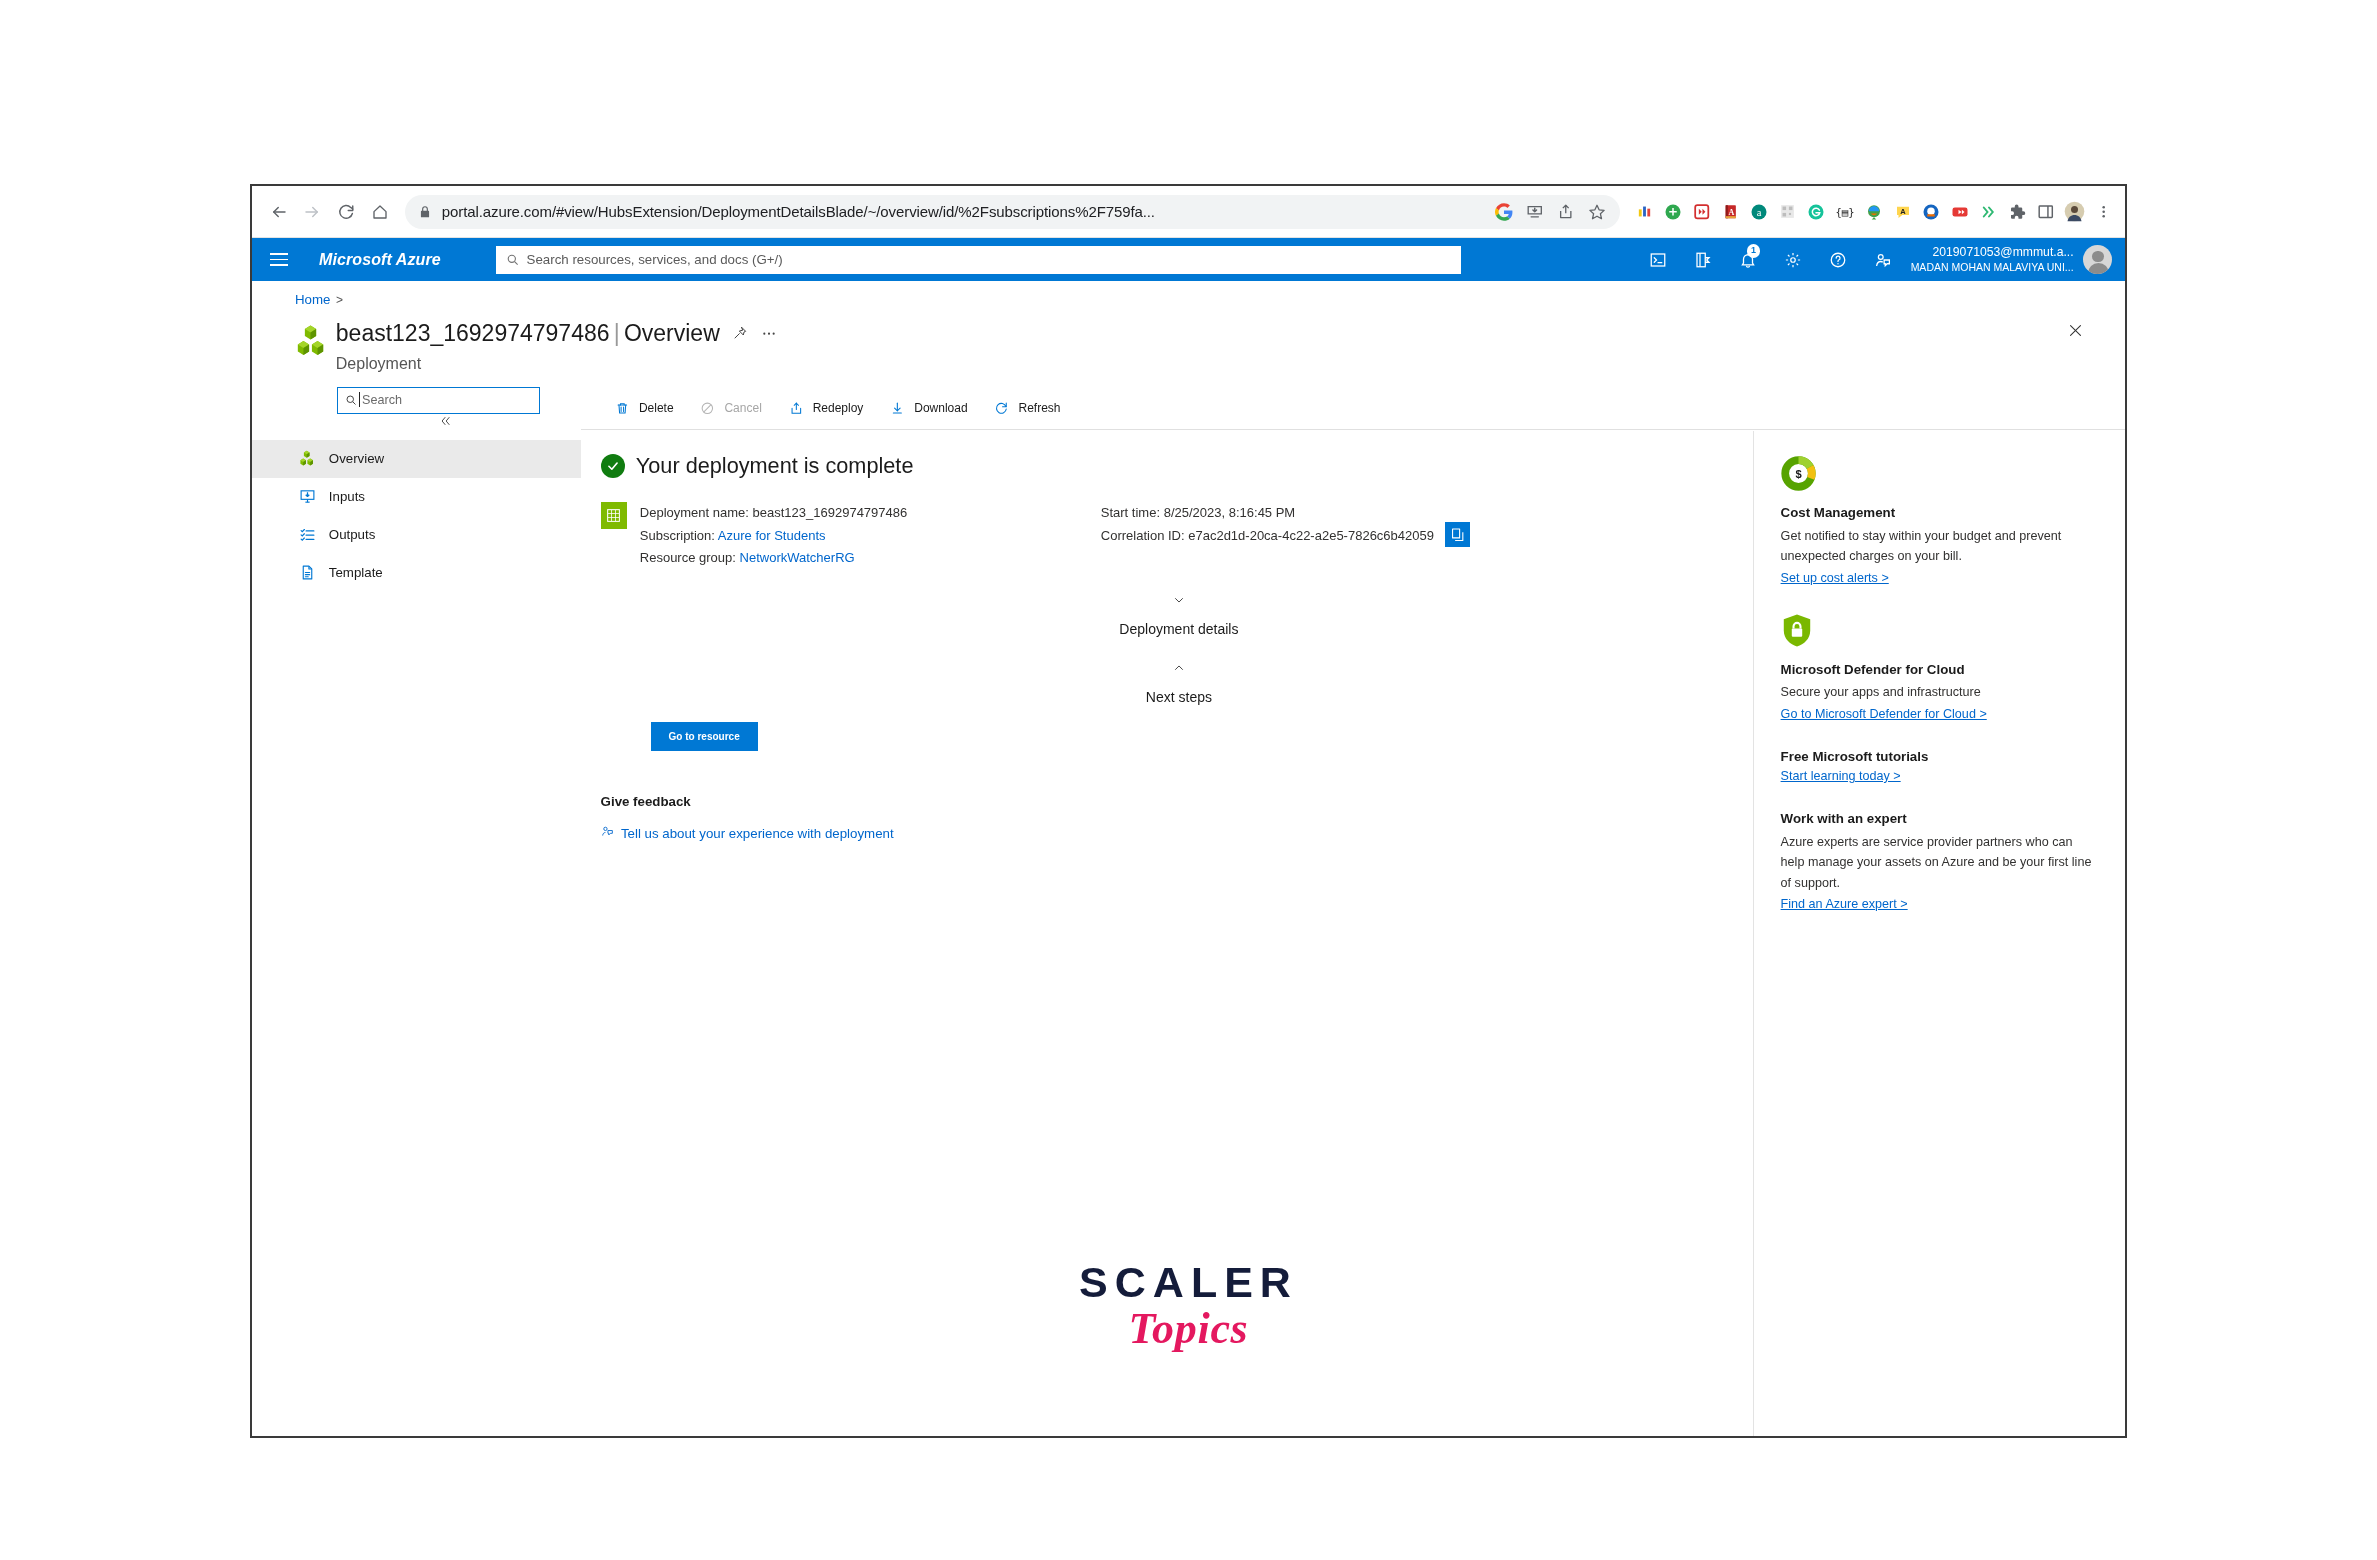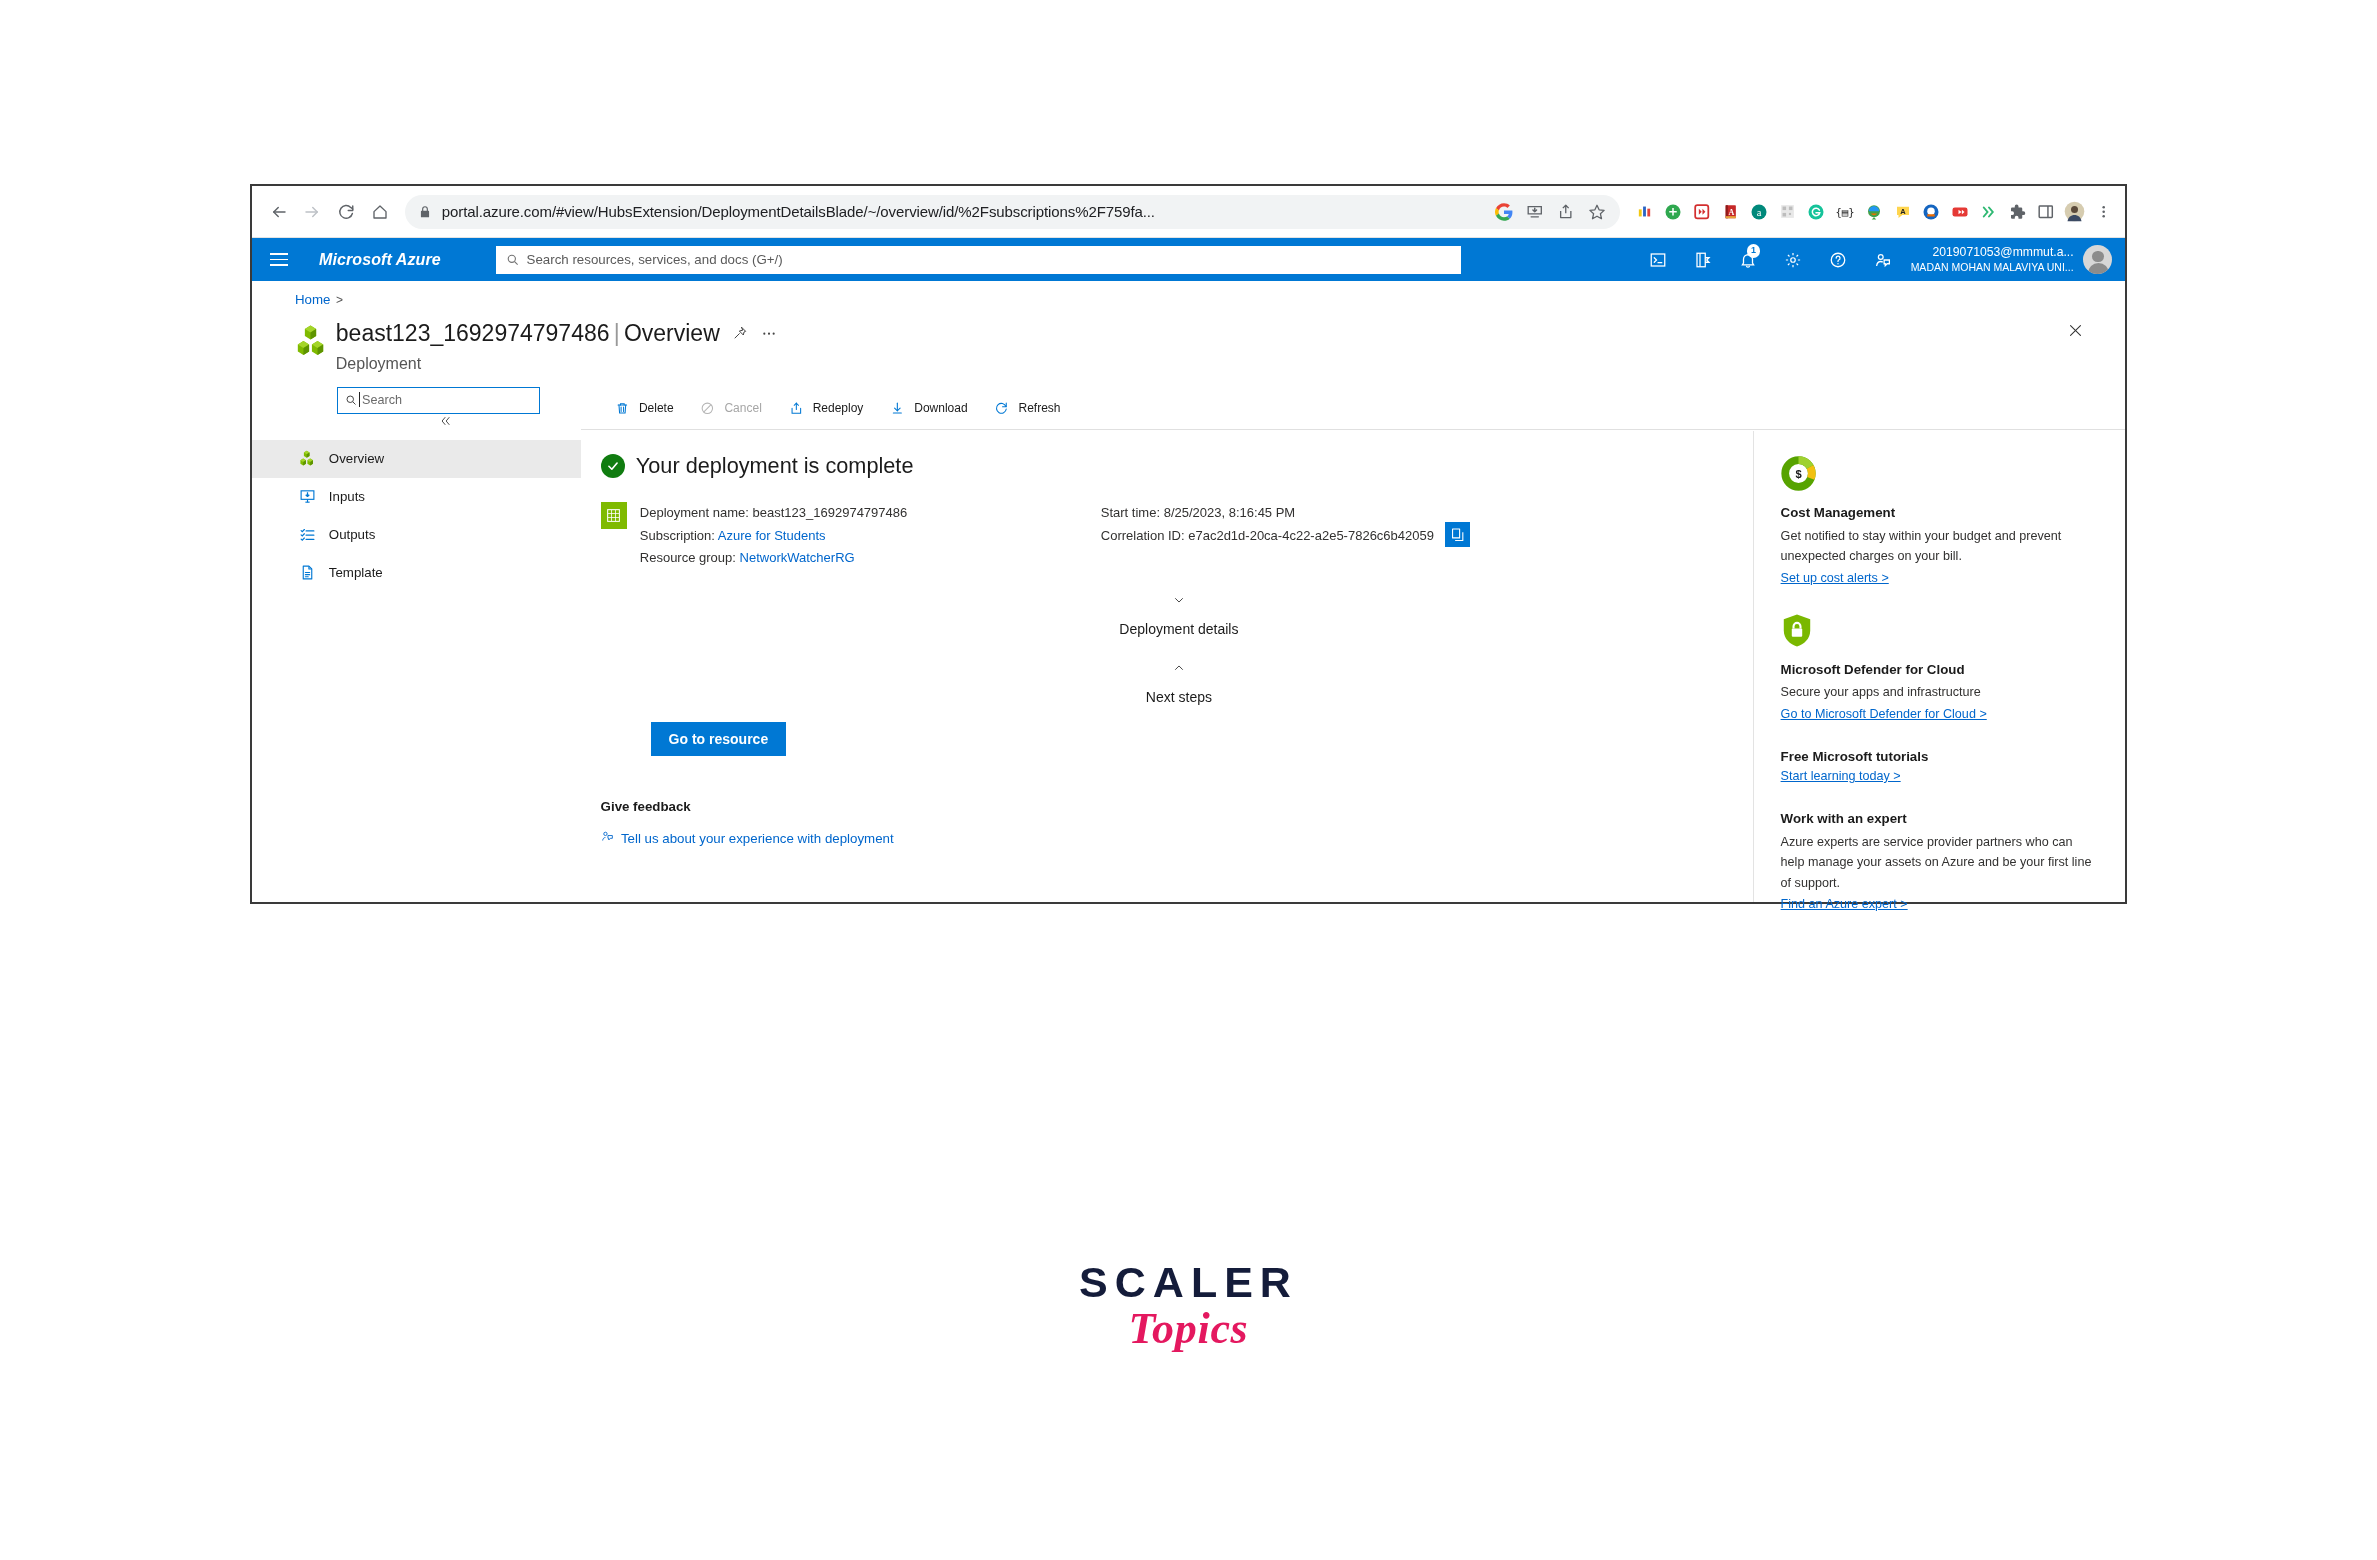--- a/index.html
+++ b/index.html
@@ -7,21 +7,21 @@
     width: 2377px; height: 1560px;
     background: #ffffff;
     font-family: "Liberation Sans", sans-serif;
     overflow: hidden;
   }
 
   
   #browser-window {
     position: absolute;
     left: 250px; top: 184px;
-    width: 1877px; height: 720px;
+    width: 1877px; height: 1254px;
     background: #f9a8d4;
     border: 2.1px solid #3a3a3a;
   }
 
   
   #chrome-toolbar {
     position: relative;
     height: 52px;
     background: #ffffff;
     display: flex;
@@ -182,21 +182,21 @@
   .info-col-right { position:relative; }
   #copy-btn { position:absolute; right:-36px; top: 19.6px; width:25px;height:25px; background:#0078d4;display:flex;align-items:center;justify-content:center;}
 
   .section-row { display:flex; align-items:center; gap: 14px; margin-top: 24px; padding-left: 4.2px; flex-direction: column;}
   .section-row .chev { width: 15.4px; display:flex; align-items:center; justify-content:center; color:#444;}
   .section-row .stitle { font-size: 14px; color:#1b1b1b; }
 
   #go-to-resource {
     margin-top: 17px; margin-left: 50px;
     background:#0078d4; color:#fff;
-    font-size: 14px; font-weight: 600;
+    font-size: 10px; font-weight: 600;
     border: none;
     padding: 9px 18px;
     font-family: "Liberation Sans", sans-serif;
   }
 
   #feedback-title { margin-top: 43px; font-size: 13.3px; font-weight: 700; color:#1b1b1b;}
   #feedback-link { margin-top: 15.4px; display:flex; align-items:center; gap:7px; font-size: 13.3px; color:#0066cc;}
 
   
   #right-rail {

